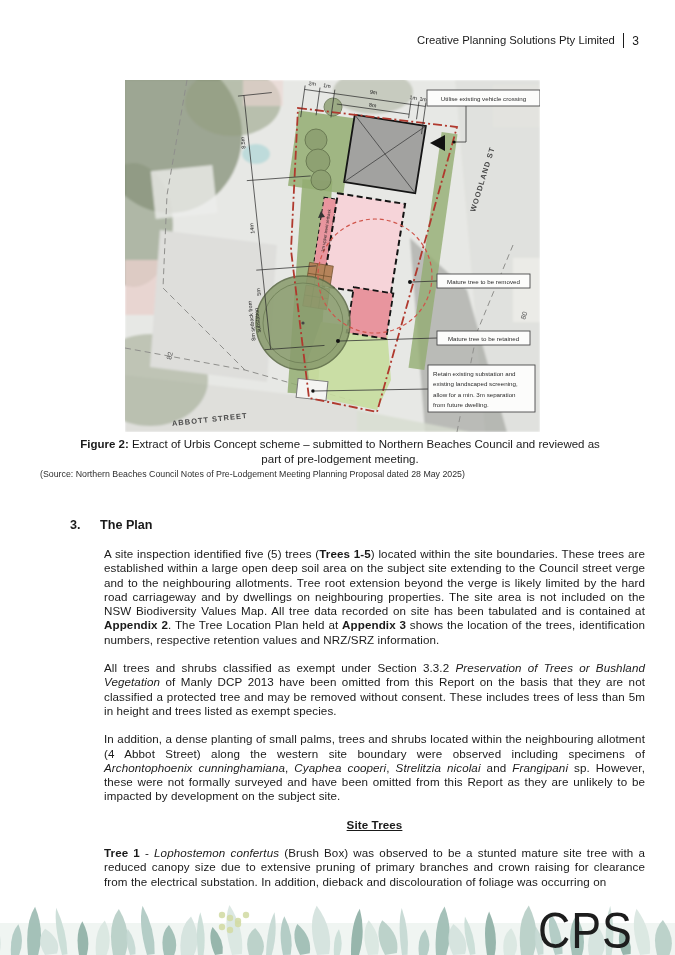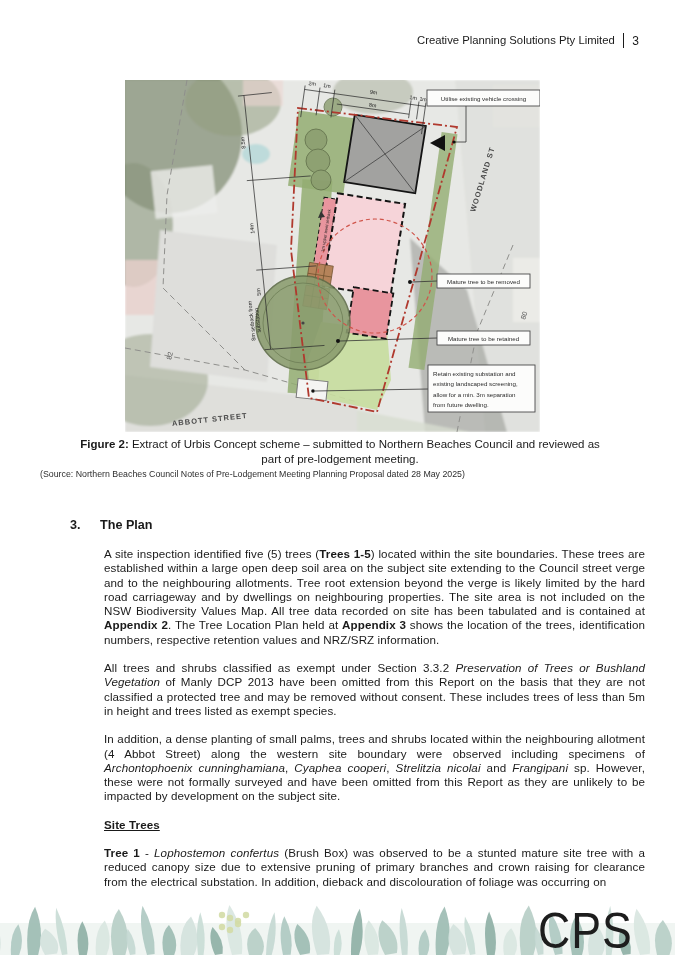--- a/index.html
+++ b/index.html
@@ -17,21 +17,21 @@
   .caption{position:absolute;top:437px;left:70px;width:540px;text-align:center;
            font-size:11.5px;line-height:15px;}
   .source{position:absolute;top:469px;left:40px;width:595px;text-align:left;
           font-size:8.8px;color:#2e2e2e;}
   
   .sec-head{position:absolute;top:518px;left:70px;font-size:12.6px;font-weight:700;display:flex;}
   .sec-num{width:30px;}
   .content{position:absolute;top:547px;left:88px;width:541px;font-size:11.6px;
            line-height:14.3px;text-align:justify;letter-spacing:0.1px;margin-left:16px;}
   .content p{margin:0 0 14px;}
-  .subhead{font-weight:700;text-decoration:underline;margin:22px 0 16px;text-align:left;}
+  .subhead{font-weight:700;text-decoration:underline;margin:22px 0 16px;text-align:center;}
   
   .leaves-band{position:absolute;left:0;bottom:0;width:675px;height:54px;}
   .cps-logo{position:absolute;right:42px;bottom:0px;font-size:47px;line-height:47px;
             letter-spacing:1px;color:#1d1d1d;transform:scale(0.95,1.06);transform-origin:bottom right;
             z-index:6;font-weight:400;}
   svg text{font-family:"Liberation Sans",sans-serif;}
   .co-box{fill:#fcfcfb;stroke:#4a4a4a;stroke-width:0.9;}
   .co-txt{font-size:6.2px;fill:#2b2b2b;}
   .dim{stroke:#2b2b2b;stroke-width:0.7;}
   .dim-t{font-size:5.4px;fill:#222;}

